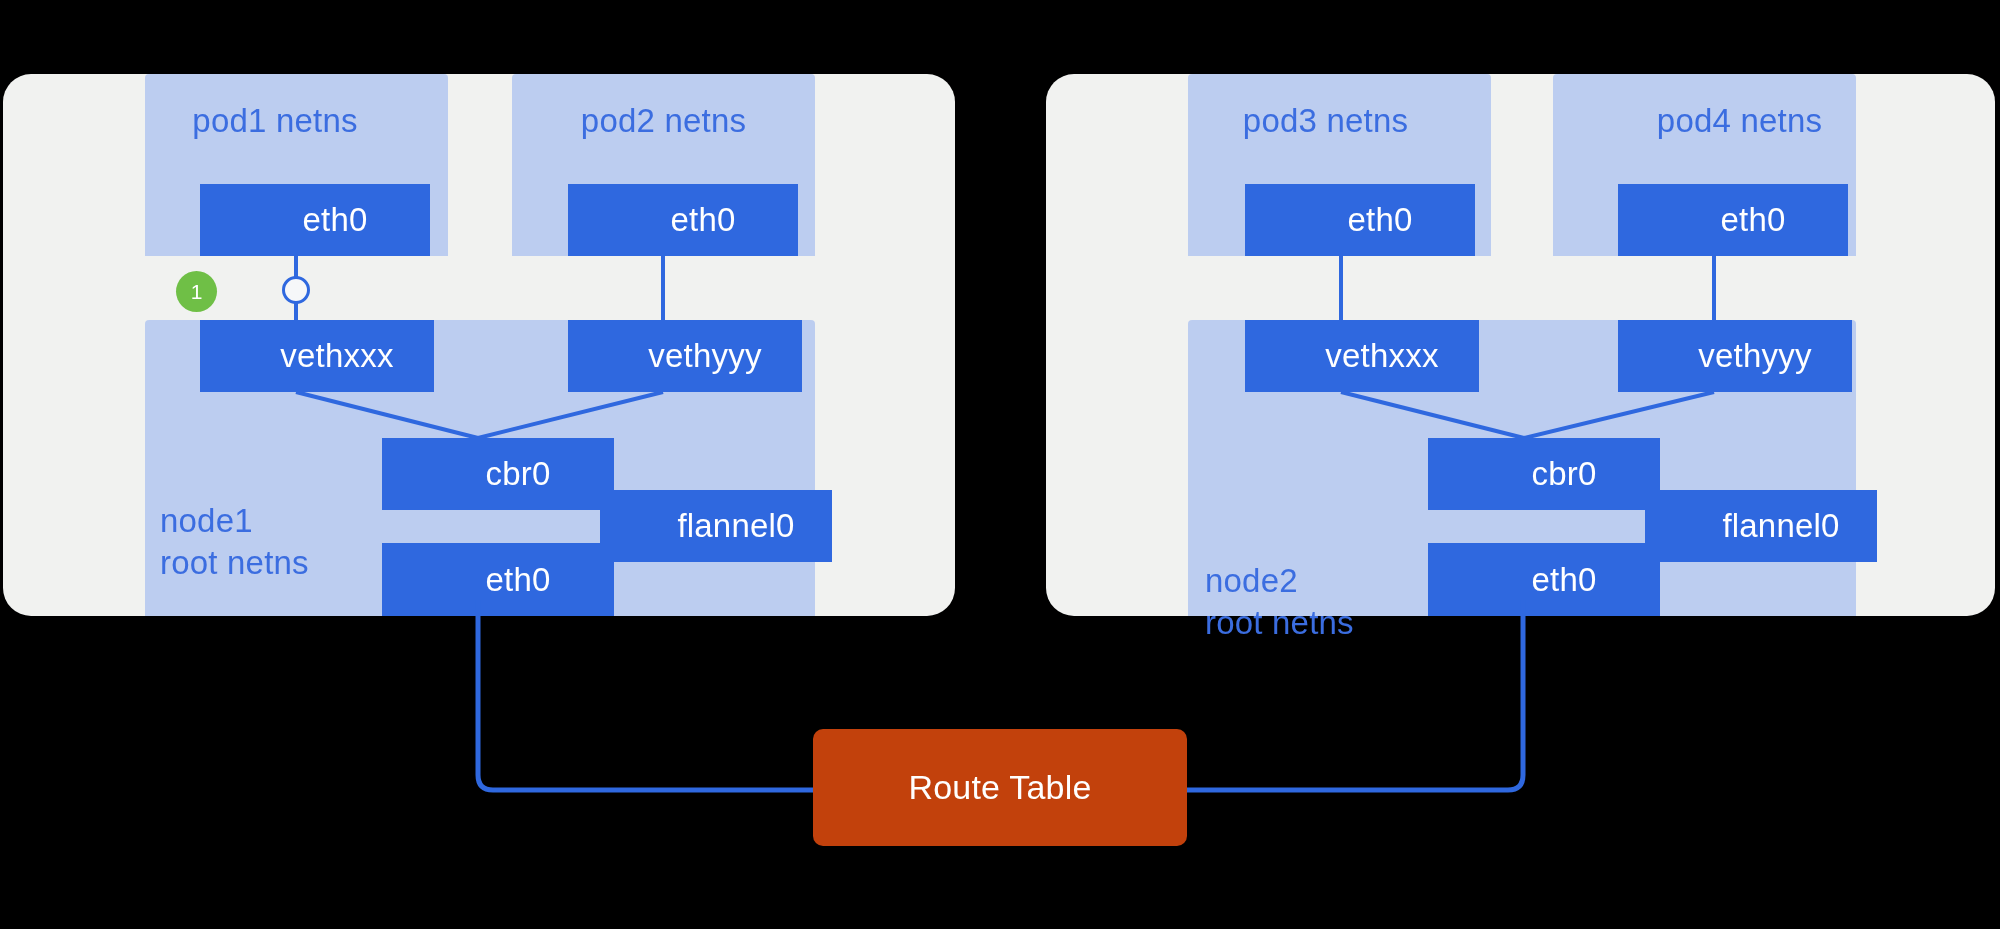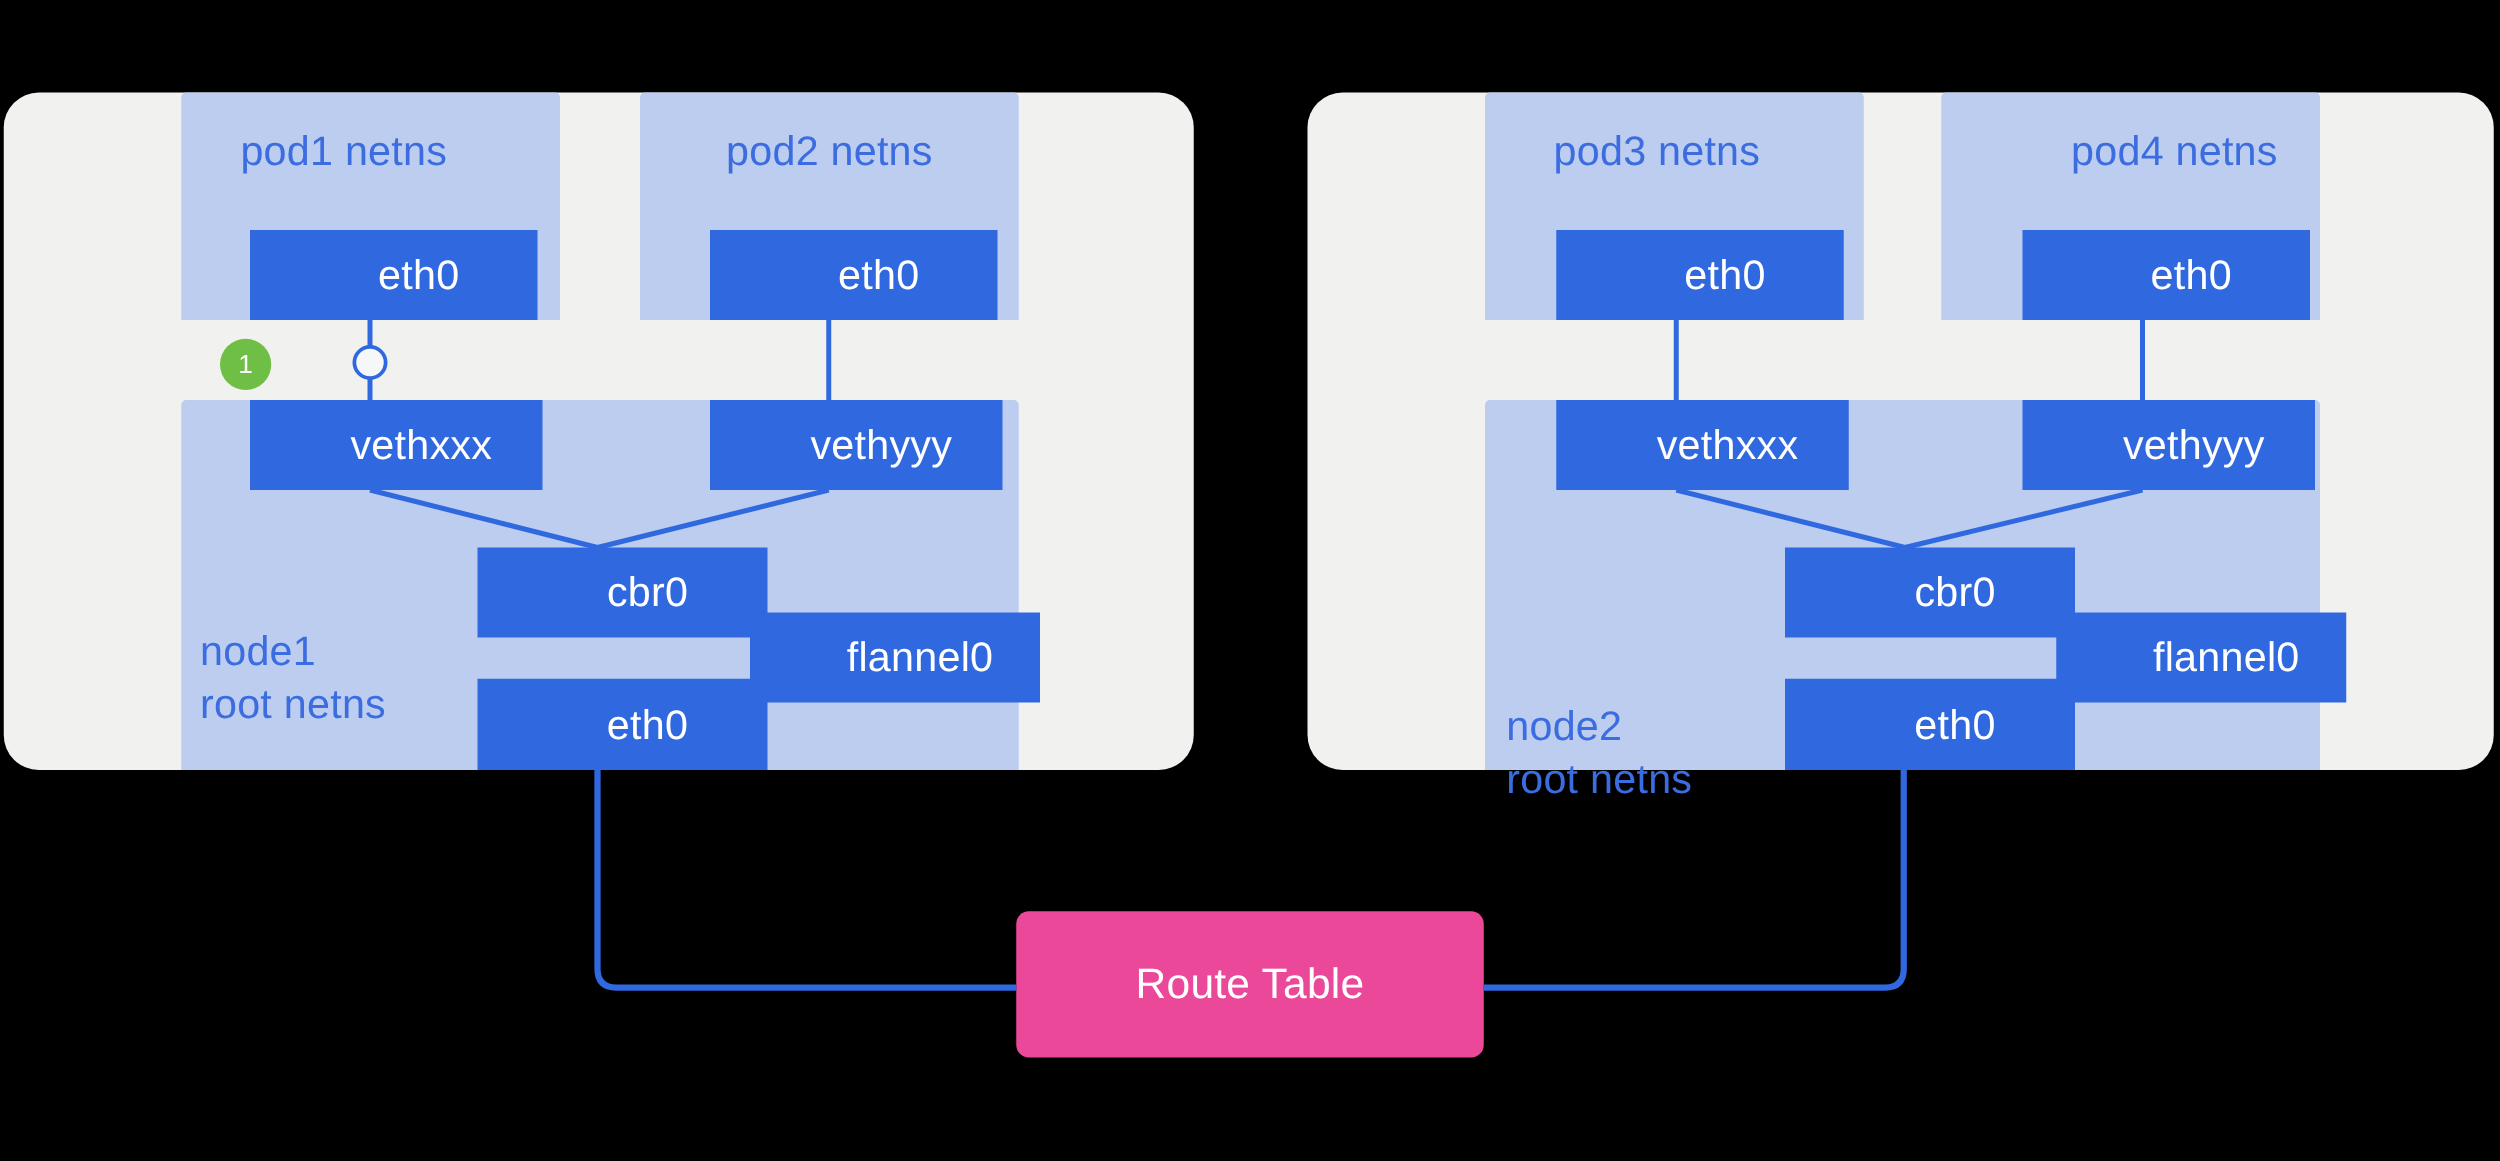--- a/index.html
+++ b/index.html
@@ -53,21 +53,21 @@
     display: flex;
     align-items: center;
     justify-content: center;
     letter-spacing: 0.2px;
     z-index: 5;
     padding-left: 40px;
   }
   
   .route-table {
     position: absolute;
-    background: #ec4899;
+    background: #c2410c;
     color: #FFFFFF;
     font-size: 34px;
     border-radius: 10px;
     display: flex;
     align-items: center;
     justify-content: center;
     z-index: 6;
     letter-spacing: 0.2px;
   }
   

